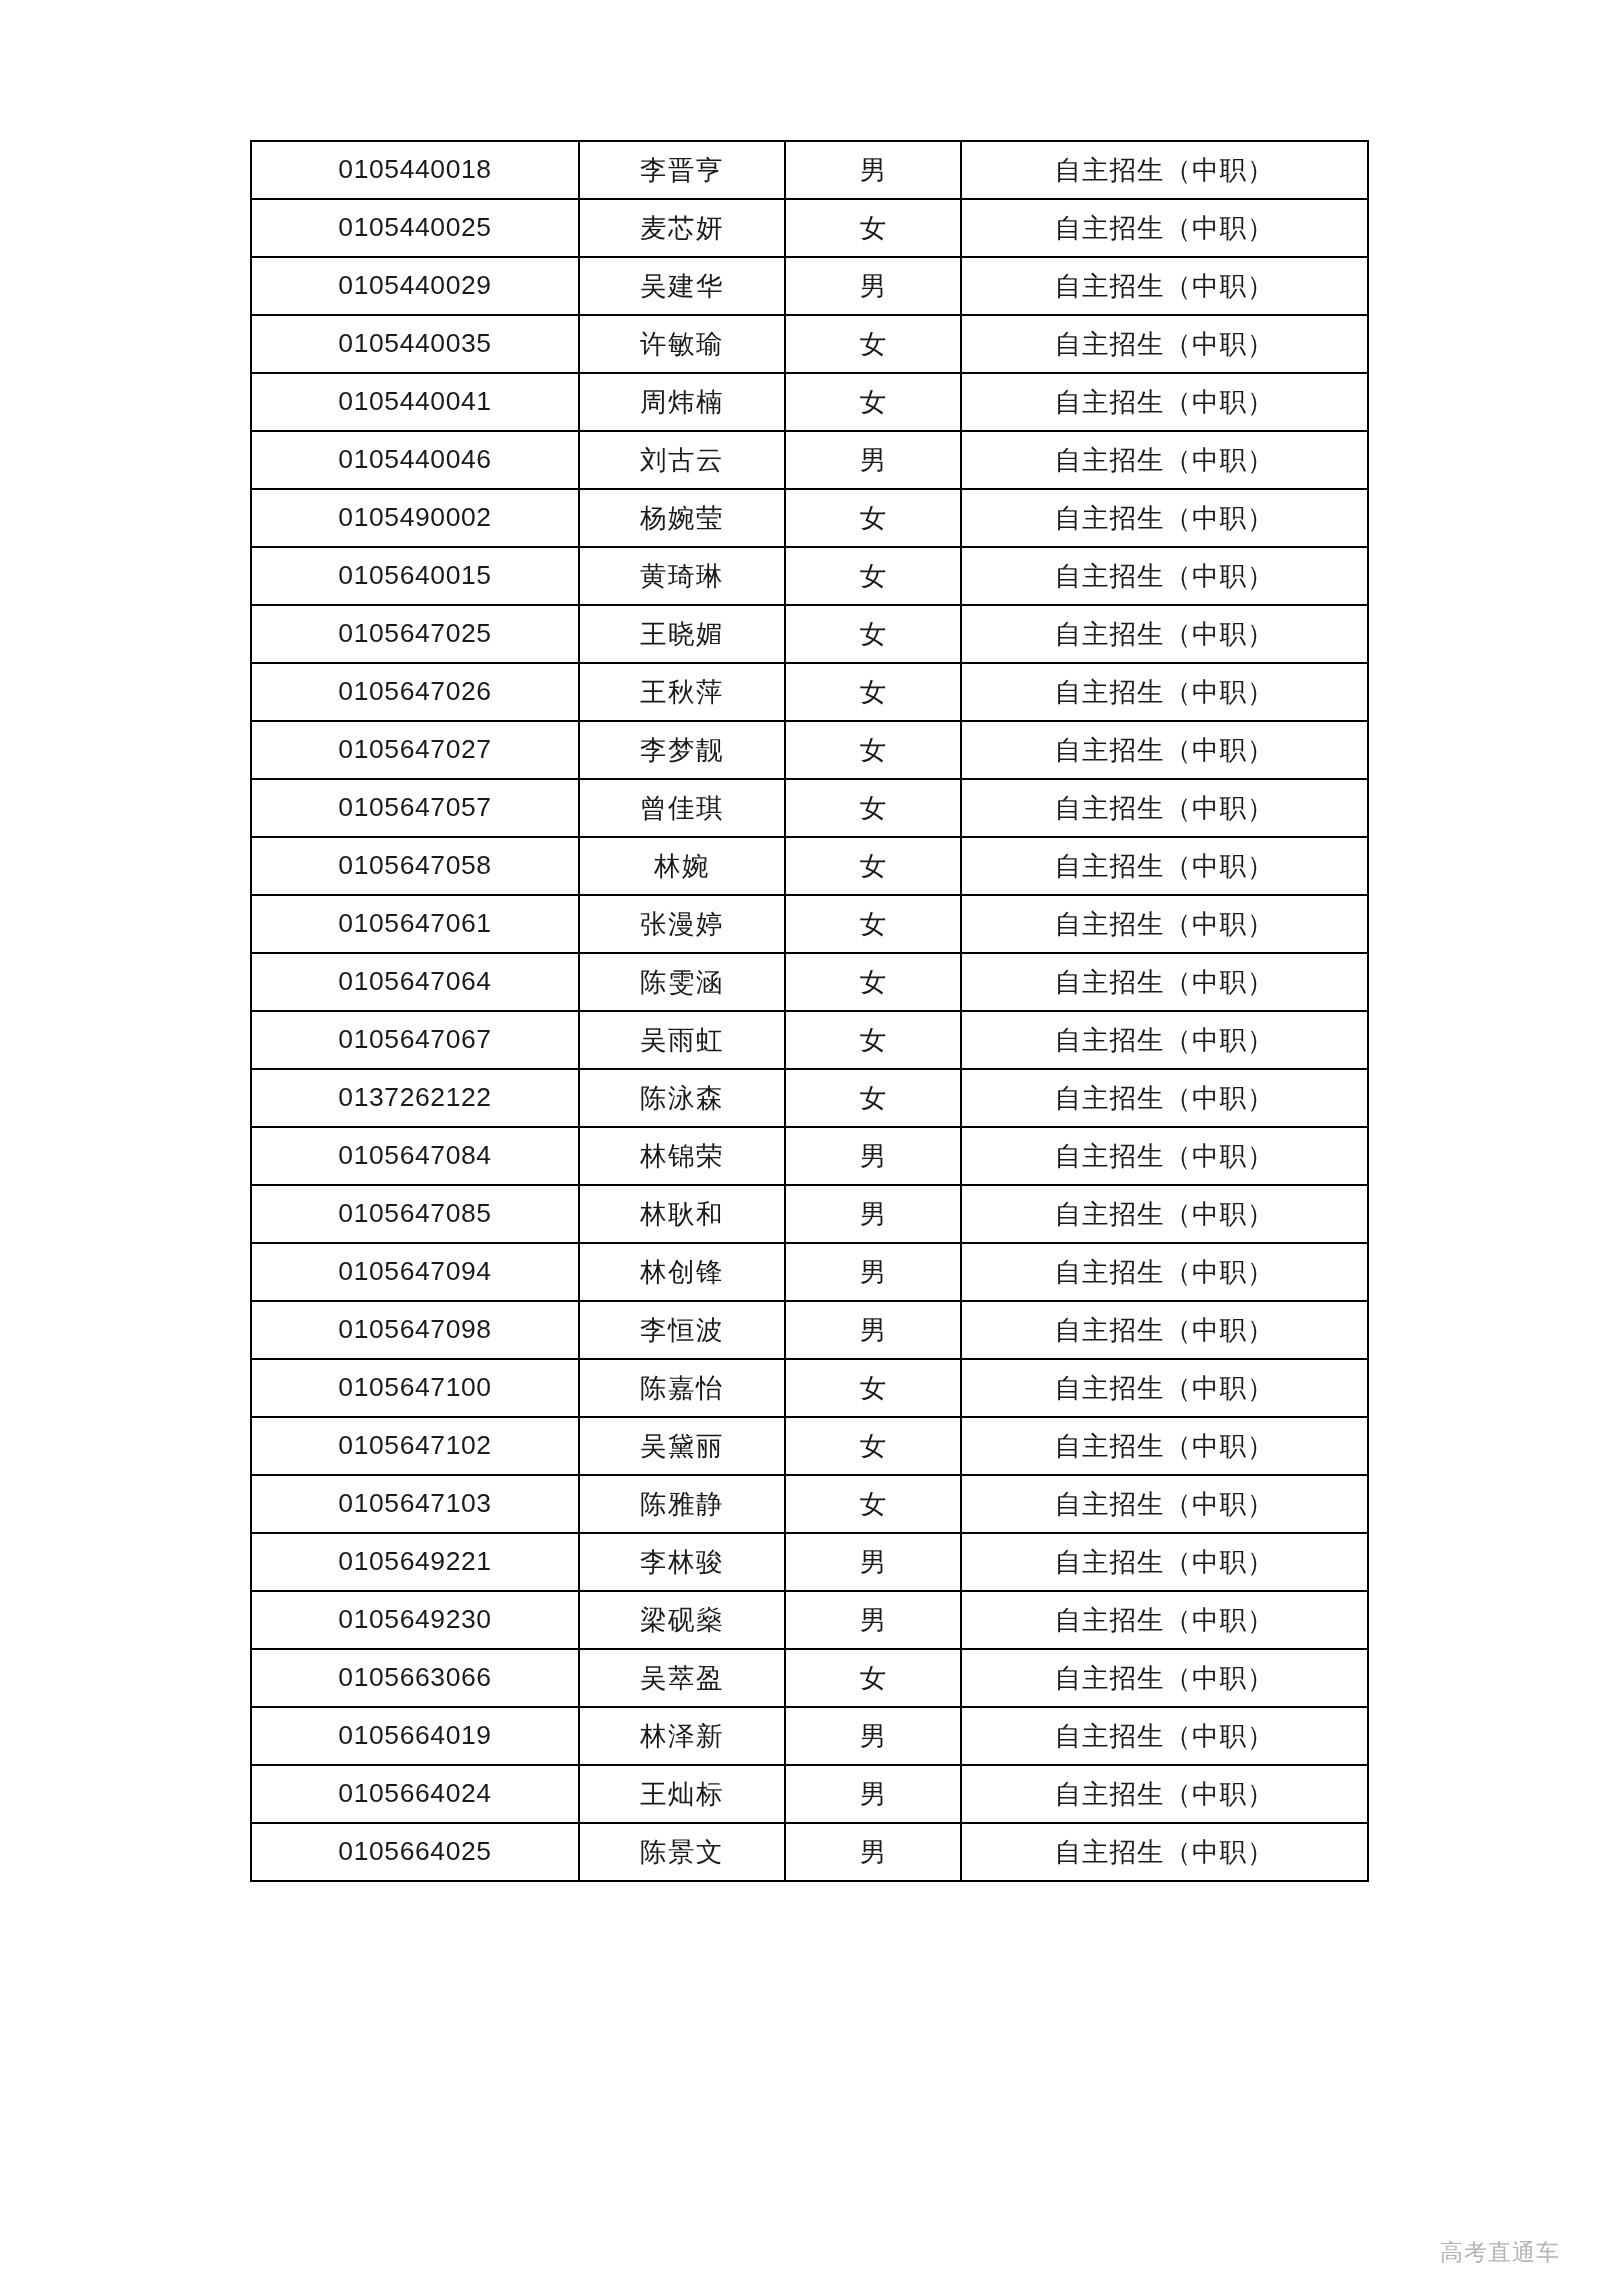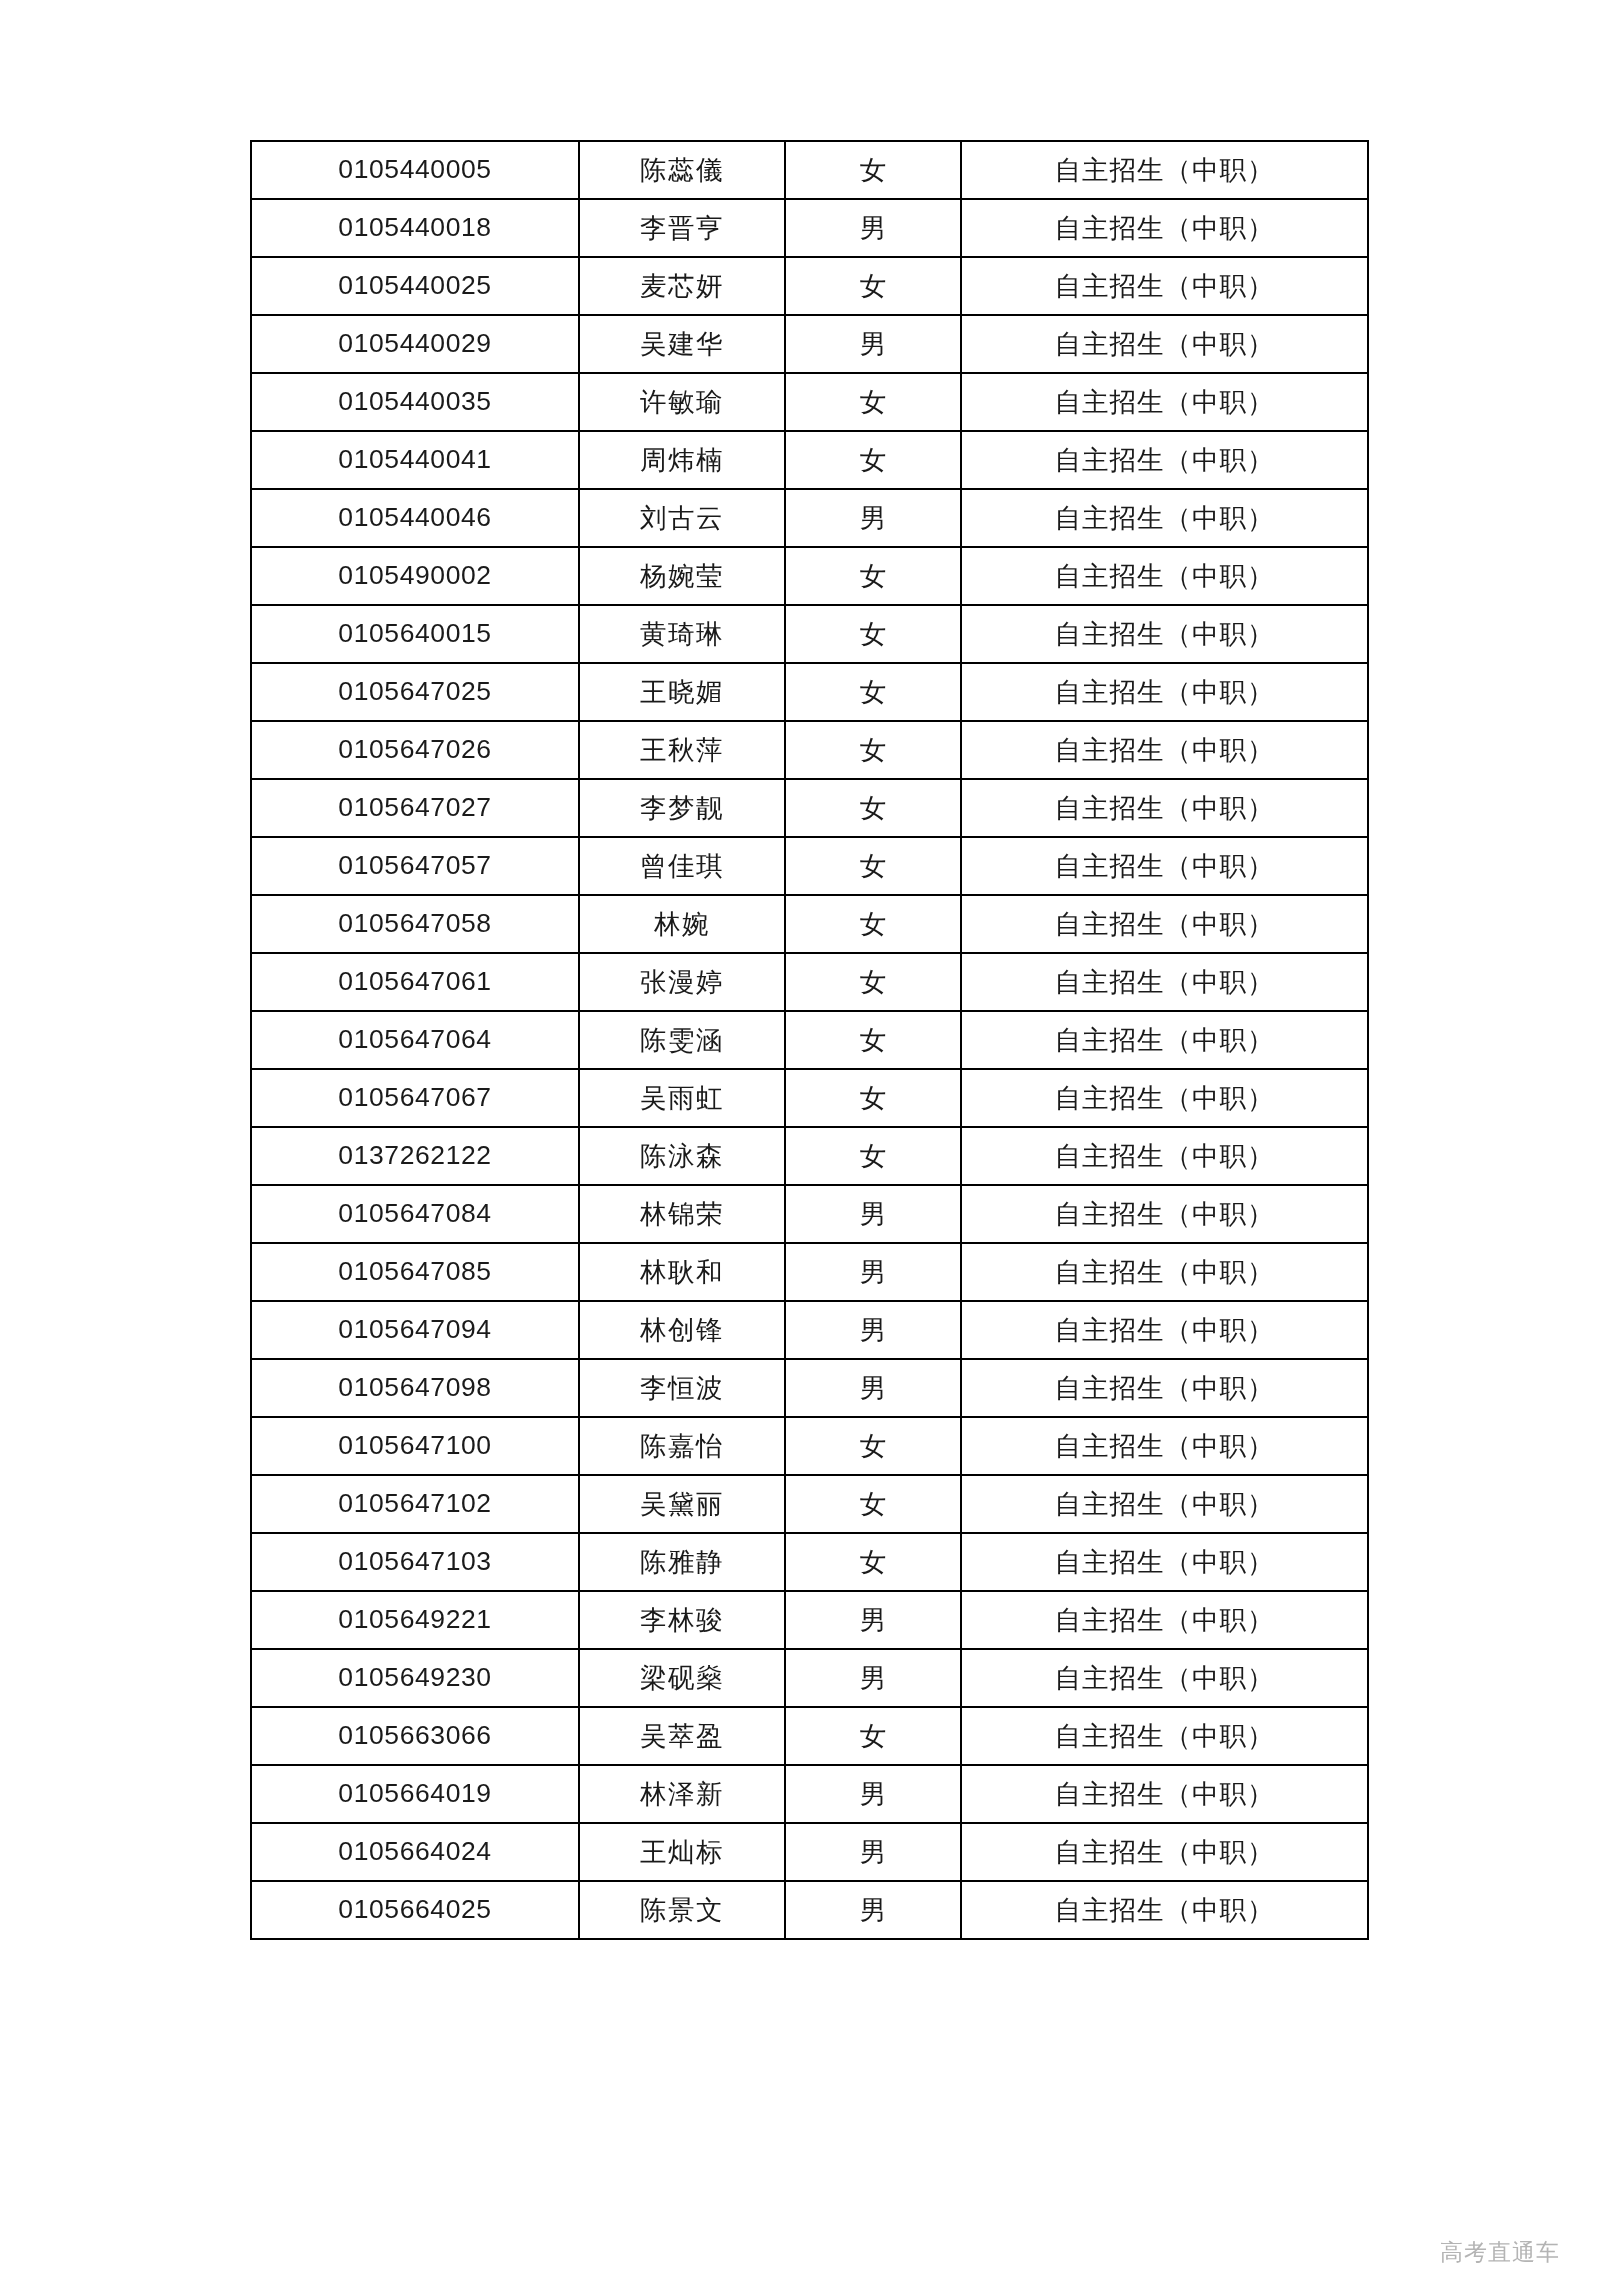--- a/index.html
+++ b/index.html
@@ -89,26 +89,20 @@
 
   <table id="roster-table">
     <colgroup>
       <col class="c-id">
       <col class="c-name">
       <col class="c-gender">
       <col class="c-prog">
     </colgroup>
     <tbody id="roster-body">
         <tr>
-          <td class="cell-id">0105440005</td>
-          <td class="cell-name">陈蕊儀</td>
-          <td class="cell-gender">女</td>
-          <td class="cell-prog">自主招生（中职）</td>
-        </tr>
-        <tr>
           <td class="cell-id">0105440018</td>
           <td class="cell-name">李晋亨</td>
           <td class="cell-gender">男</td>
           <td class="cell-prog">自主招生（中职）</td>
         </tr>
         <tr>
           <td class="cell-id">0105440025</td>
           <td class="cell-name">麦芯妍</td>
           <td class="cell-gender">女</td>
           <td class="cell-prog">自主招生（中职）</td>

